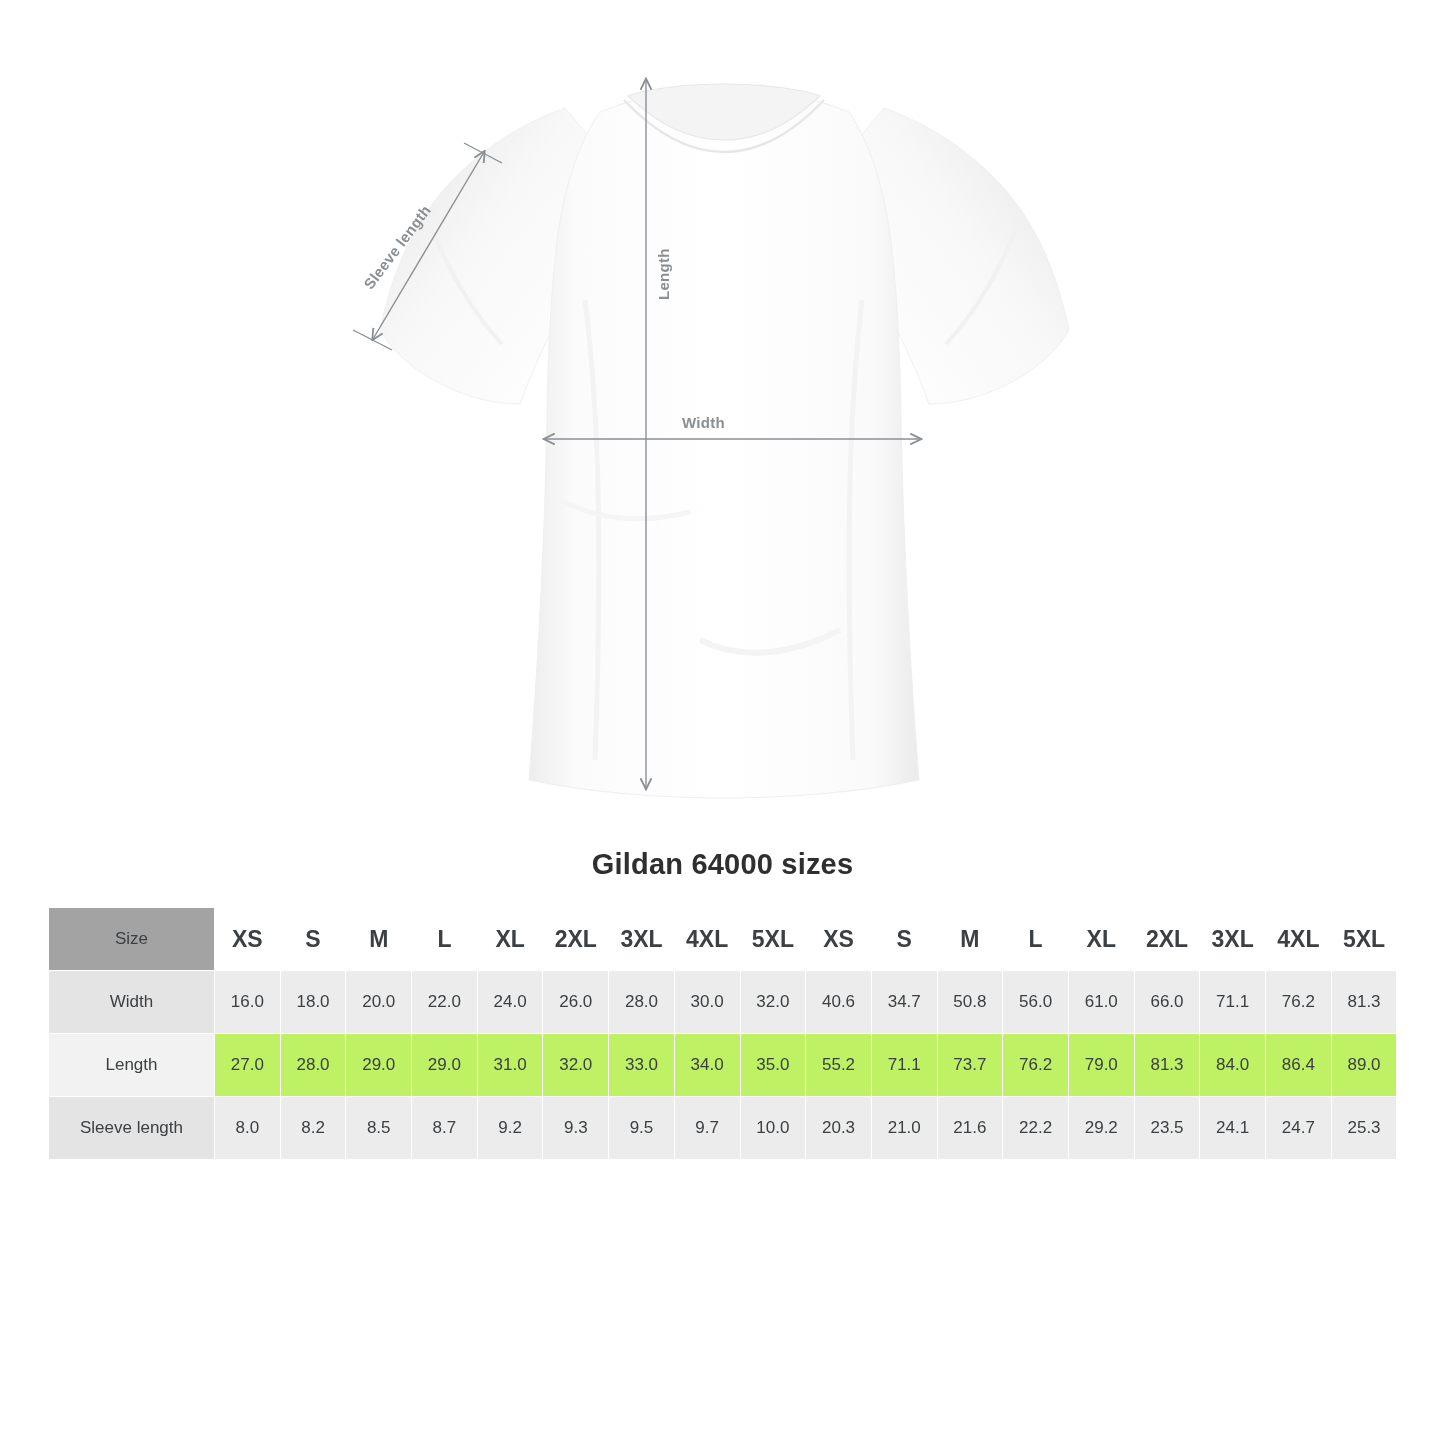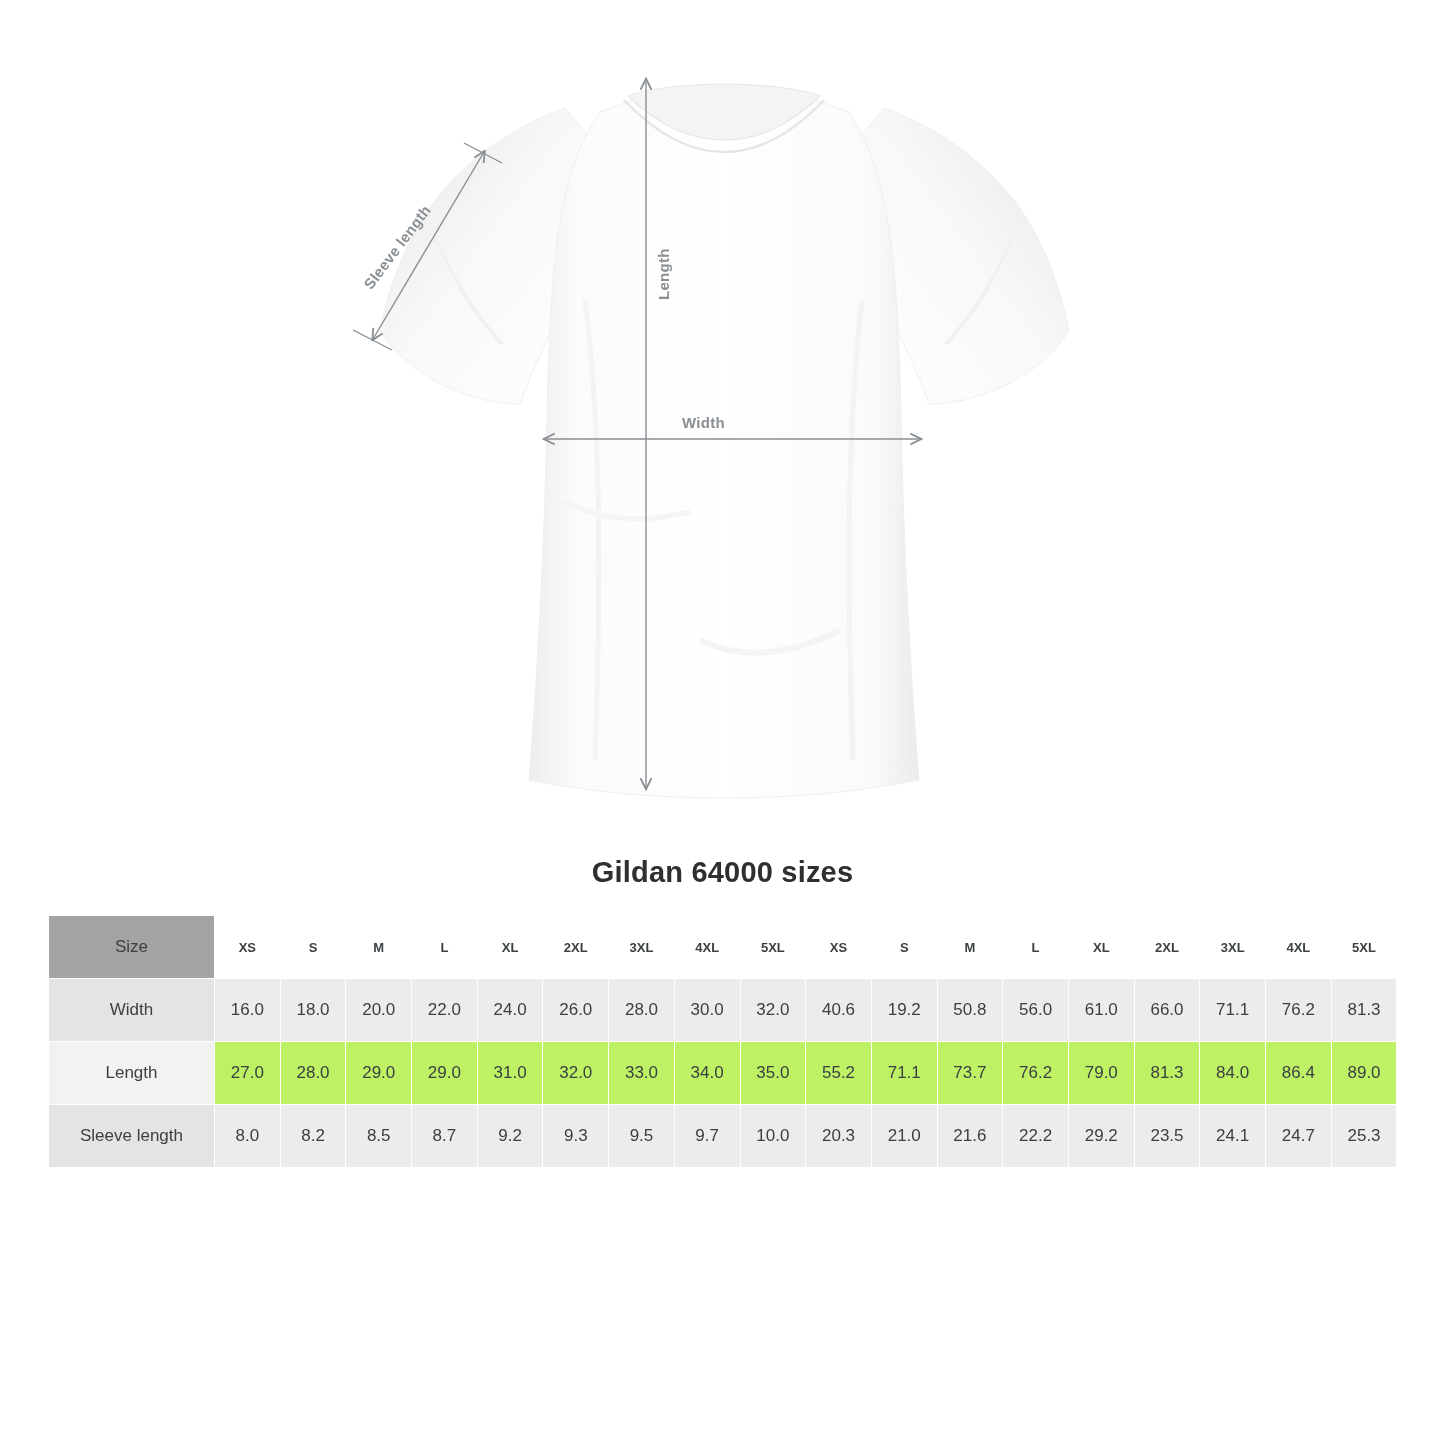--- a/index.html
+++ b/index.html
@@ -58,21 +58,21 @@
     transform: rotate(-53deg);
     transform-origin: left top;
   }
 
   
   .title {
     text-align: center;
     font-size: 29px;
     font-weight: bold;
     color: #2f2f2f;
-    margin: 8px;
+    margin: 0;
     padding-top: 18px;
     letter-spacing: 0.2px;
   }
   .subtitle {
     text-align: center;
     font-size: 16.5px;
     font-style: italic;
     color: #5f6368;
     margin: 14px 0 0 0;
   }
@@ -119,21 +119,21 @@
     font-weight: bold;
     font-size: 17.5px;
     color: #3c4043;
   }
   .band-a td { background: #bef264; }
   .band-b td { background: #ececec; }
   .hdr-row td { background: #ffffff; }
   .hdr-row td.row-head { background: #a3a3a3; }
   .band-b td.row-head { background: #e4e4e4; }
   .band-a td.row-head { background: #f2f2f2; }
-  .hdr-row td.sizecell { font-weight: bold; font-size: 13px; }
+  .hdr-row td.sizecell { font-weight: bold; font-size: 23px; }
   .col-label { width: 166px; }
   .col-val { width: 65.7px; }
 </style>
 </head>
 <body>
 
 <div class="page">
 
   <div class="illustration">
     <div class="shirt-wrap">
@@ -266,21 +266,21 @@
           <td>16.0</td>
           <td>18.0</td>
           <td>20.0</td>
           <td>22.0</td>
           <td>24.0</td>
           <td>26.0</td>
           <td>28.0</td>
           <td>30.0</td>
           <td>32.0</td>
           <td>40.6</td>
-          <td>19.2</td>
+          <td>34.7</td>
           <td>50.8</td>
           <td>56.0</td>
           <td>61.0</td>
           <td>66.0</td>
           <td>71.1</td>
           <td>76.2</td>
           <td>81.3</td>
         </tr>
 
         <tr class="band-a">

